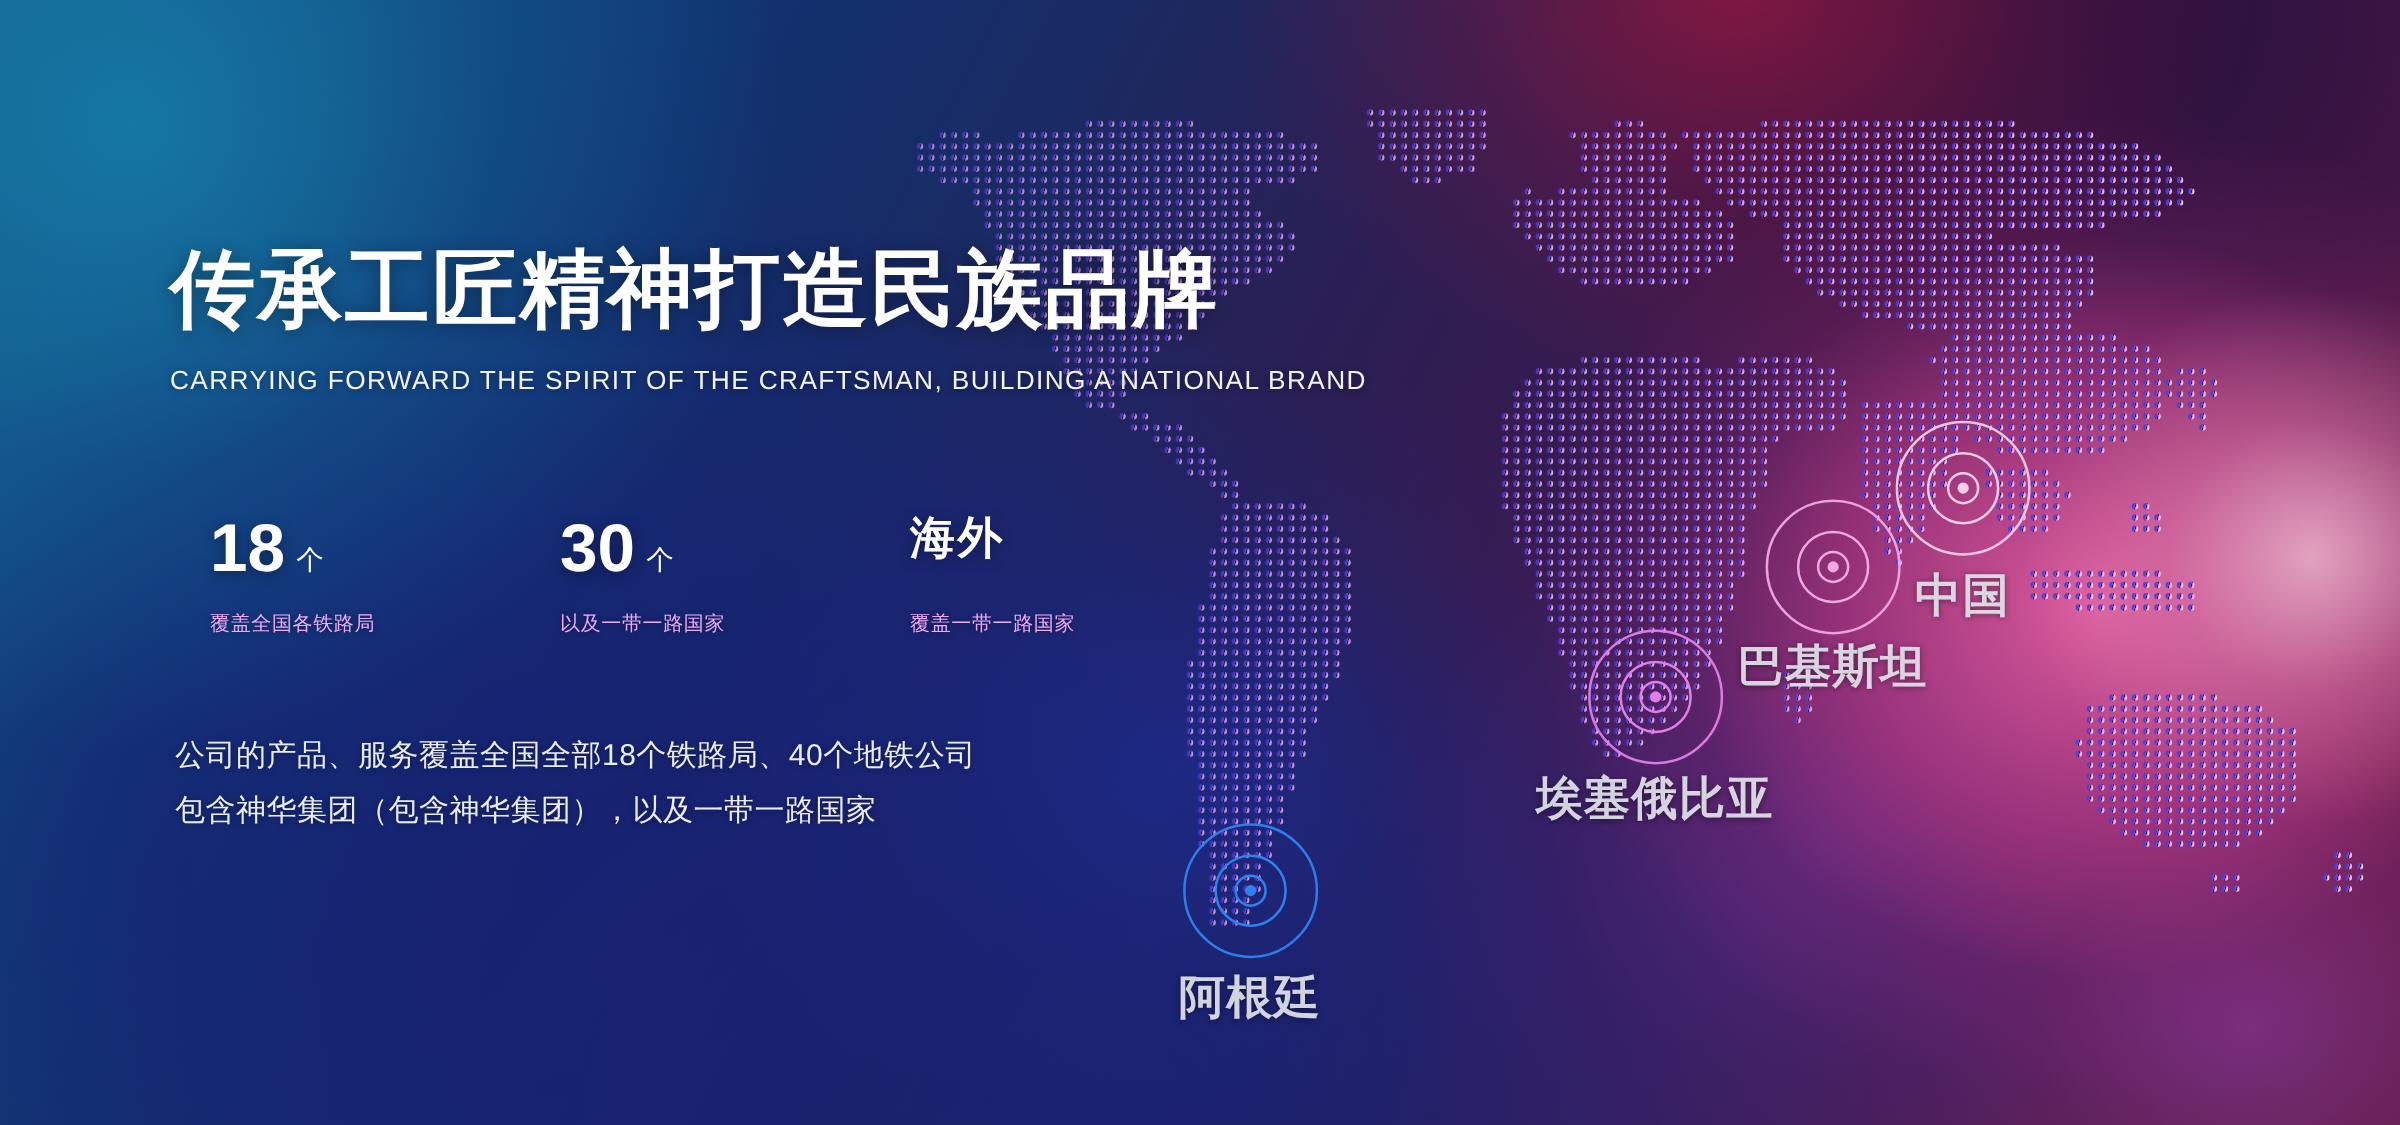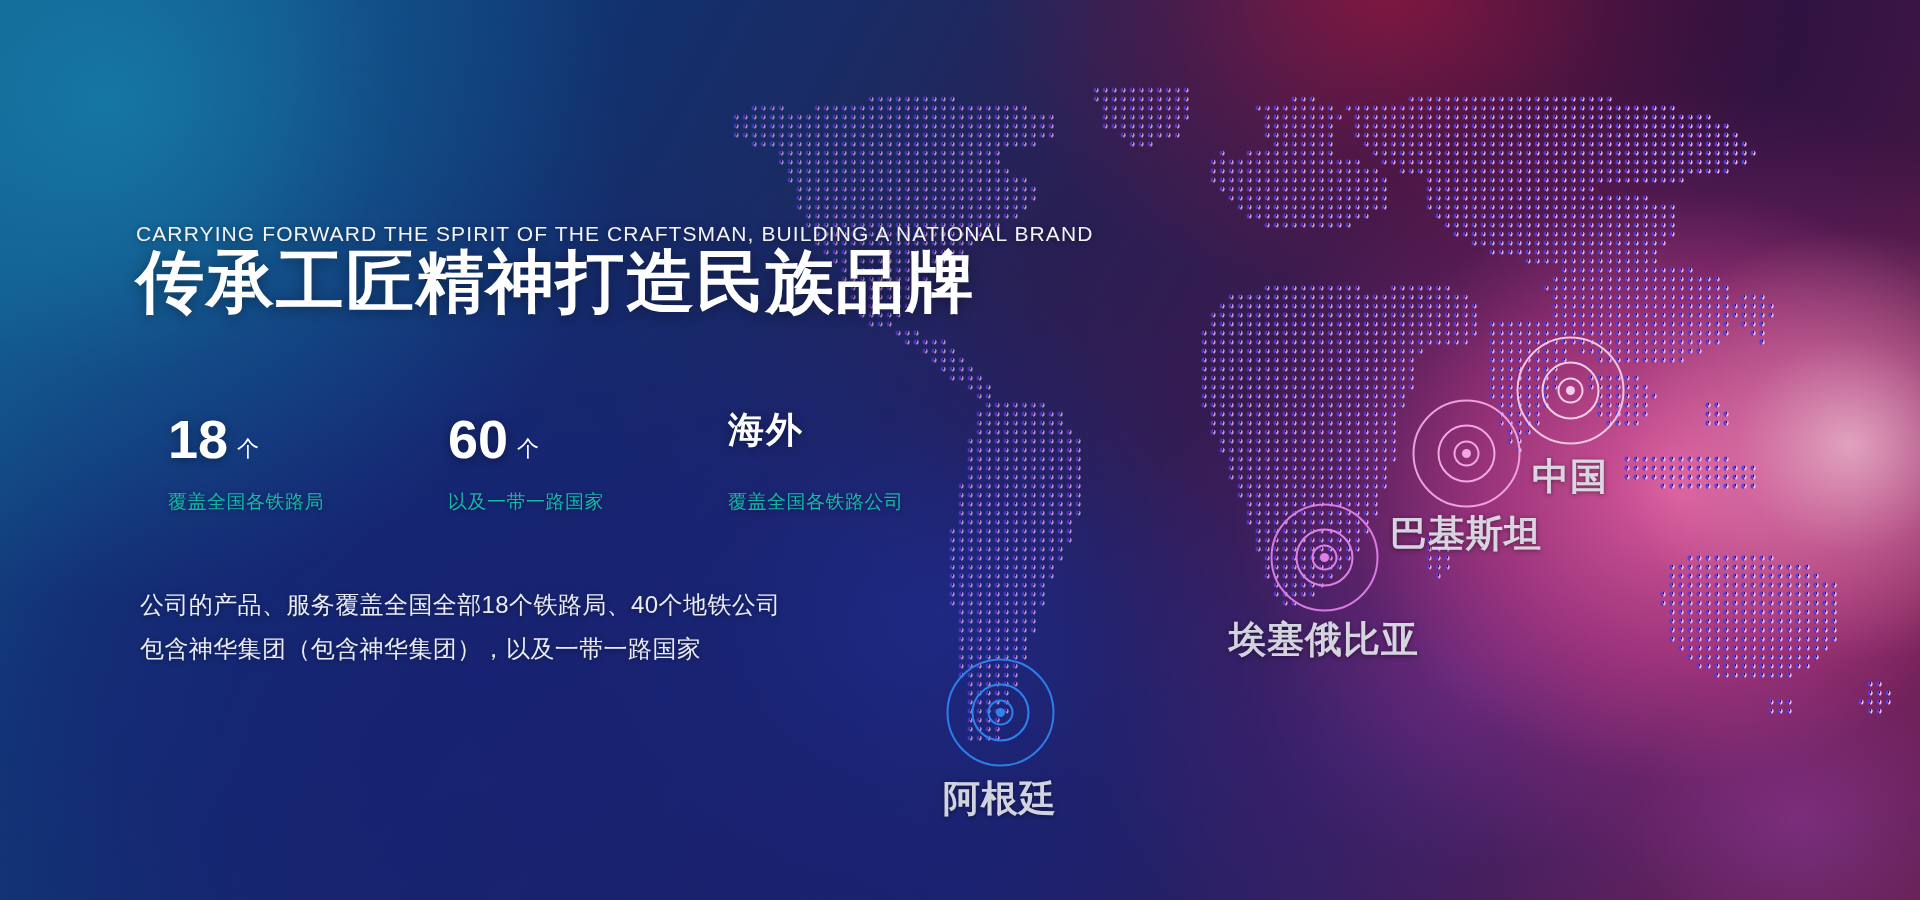--- a/index.html
+++ b/index.html
@@ -173,22 +173,22 @@
   .stat-unit{
     font-size:22px;
     font-weight:500;
     color:#ffffff;
     line-height:1;
     position:relative;
     top:-2px;
   }
   .stat-desc{
     margin-top:15px;
-    font-size:19px;
-    color:#14b8a6;
+    font-size:16px;
+    color:#f0abfc;
     letter-spacing:.5px;
     text-shadow:0 1px 5px rgba(0,0,0,.4);
   }
 
   #paragraph{
     position:absolute;
     left:140px; top:583px;
     font-size:24px;
     line-height:1.85;
     color:#e9ecf5;
@@ -3367,45 +3367,45 @@
       <div class="marker" style="left: 1000px; top: 712px; width: 1px; height: 1px;">
         <div class="ring" style="width: 108px; height: 108px; border-width: 2.2px; border-color: rgb(47, 130, 238); opacity: 0.95;"></div>
         <div class="ring" style="width: 58px; height: 58px; border-width: 2.2px; border-color: rgb(47, 130, 238); opacity: 1;"></div>
         <div class="ring" style="width: 26px; height: 26px; border-width: 2.2px; border-color: rgb(47, 130, 238); opacity: 1;"></div>
         <div class="core" style="width: 9px; height: 9px; background: rgb(47, 130, 238);"></div>
         <div class="marker-label" style="top: 62px;">阿根廷</div>
       </div>
     </div>
 
   <div id="copy">
+    <div id="headline">传承工匠精神打造民族品牌</div>
     <div id="subhead">CARRYING FORWARD THE SPIRIT OF THE CRAFTSMAN, BUILDING A NATIONAL BRAND</div>
-    <div id="headline">传承工匠精神打造民族品牌</div>
   </div>
 
   <div id="stats">
     <div class="stat">
       <div class="stat-top">
         <span class="stat-value">18</span>
         <span class="stat-unit">个</span>
       </div>
       <div class="stat-desc">覆盖全国各铁路局</div>
     </div>
     <div class="stat">
       <div class="stat-top">
-        <span class="stat-value">60</span>
+        <span class="stat-value">30</span>
         <span class="stat-unit">个</span>
       </div>
       <div class="stat-desc">以及一带一路国家</div>
     </div>
     <div class="stat">
       <div class="stat-top">
         <span class="stat-value cn">海外</span>
         <span class="stat-unit"></span>
       </div>
-      <div class="stat-desc">覆盖全国各铁路公司</div>
+      <div class="stat-desc">覆盖一带一路国家</div>
     </div>
   </div>
 
   <div id="paragraph">
     <div>公司的产品、服务覆盖全国全部18个铁路局、40个地铁公司</div>
     <div>包含神华集团（包含神华集团），以及一带一路国家</div>
   </div>
 
 </div>
 

